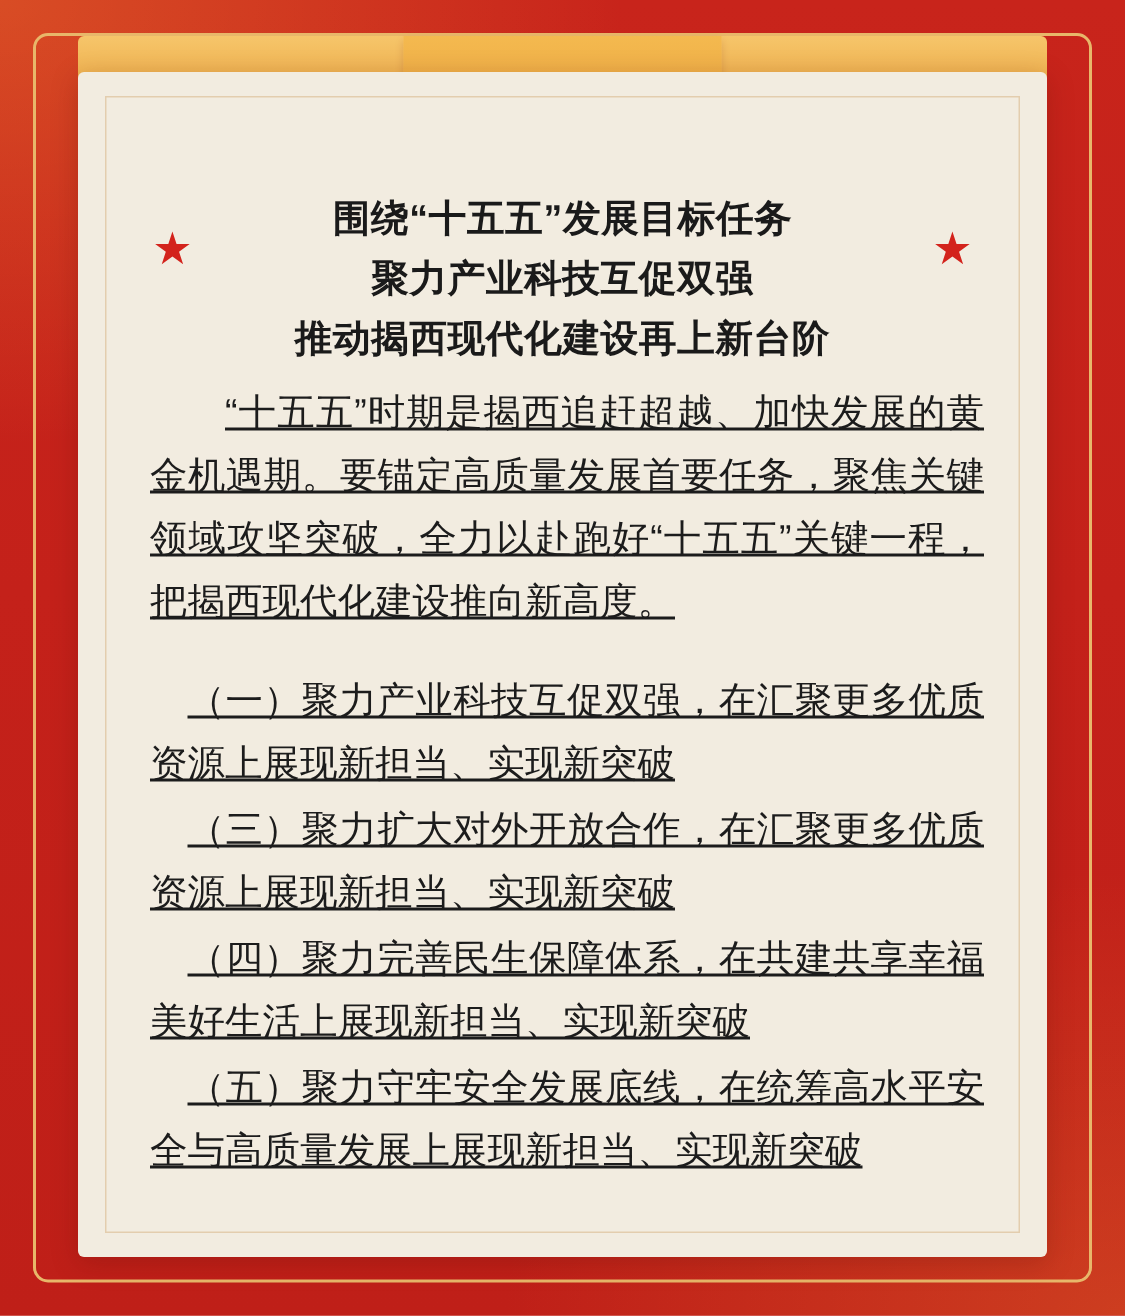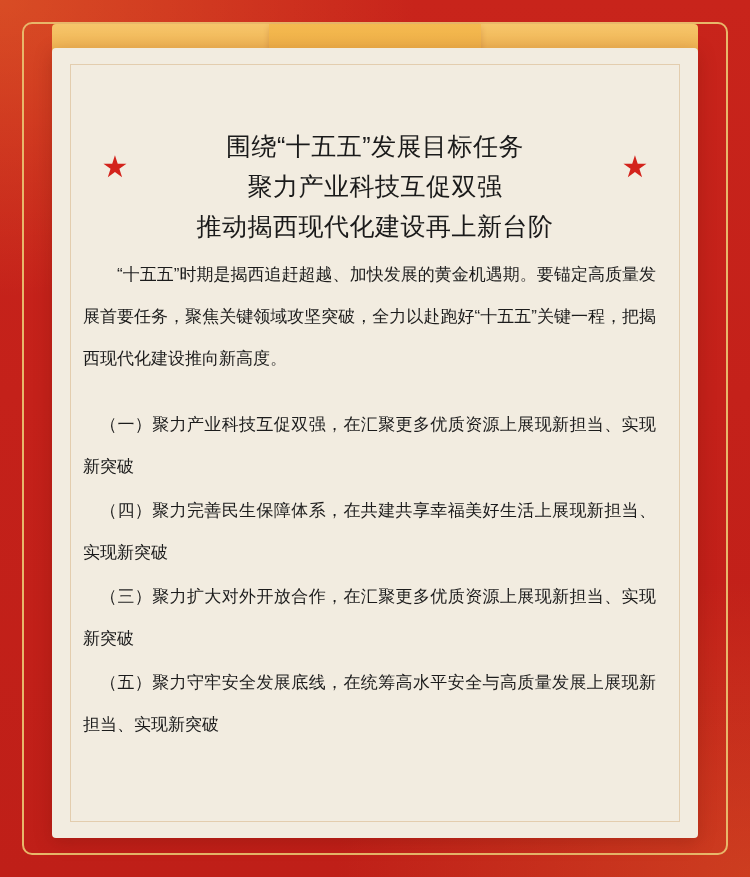--- a/index.html
+++ b/index.html
@@ -109,38 +109,39 @@
   .star.right { right: 48px; top: 104px; }
 
   
   .title-block {
     position: absolute;
     left: 56px;
     right: 56px;
     top: 78px;
     text-align: center;
     color: #1a1a1a;
-    font-weight: normal;
+    font-weight: bold;
     font-size: 25px;
     line-height: 40px;
     letter-spacing: 0.5px;
   }
   .title-line { white-space: nowrap; }
 
   
   .body-block {
     position: absolute;
-    left: 31px;
+    left: 48px;
     right: 42px;
     top: 206px;
     color: #1c1c1c;
-    font-size: 17px;
+    font-size: 25px;
     line-height: 42px;
     text-align: justify;
     text-justify: inter-ideograph;
+    text-decoration: underline;
   }
   .lead {
     text-indent: 2em;
     margin: 0 0 24px 0;
   }
   .item {
     margin: 0 0 2px 0;
     text-indent: 1em;
   }
 </style>
@@ -163,18 +164,18 @@
 
     <div class="title-block">
       <div class="title-line">围绕“十五五”发展目标任务</div>
       <div class="title-line">聚力产业科技互促双强</div>
       <div class="title-line">推动揭西现代化建设再上新台阶</div>
     </div>
 
     <div class="body-block">
       <p class="lead">“十五五”时期是揭西追赶超越、加快发展的黄金机遇期。要锚定高质量发展首要任务，聚焦关键领域攻坚突破，全力以赴跑好“十五五”关键一程，把揭西现代化建设推向新高度。</p>
       <p class="item">（一）聚力产业科技互促双强，在汇聚更多优质资源上展现新担当、实现新突破</p>
+      <p class="item">（三）聚力扩大对外开放合作，在汇聚更多优质资源上展现新担当、实现新突破</p>
       <p class="item">（四）聚力完善民生保障体系，在共建共享幸福美好生活上展现新担当、实现新突破</p>
-      <p class="item">（三）聚力扩大对外开放合作，在汇聚更多优质资源上展现新担当、实现新突破</p>
       <p class="item">（五）聚力守牢安全发展底线，在统筹高水平安全与高质量发展上展现新担当、实现新突破</p>
     </div>
   </div>
 </div>
 
 </body></html>

